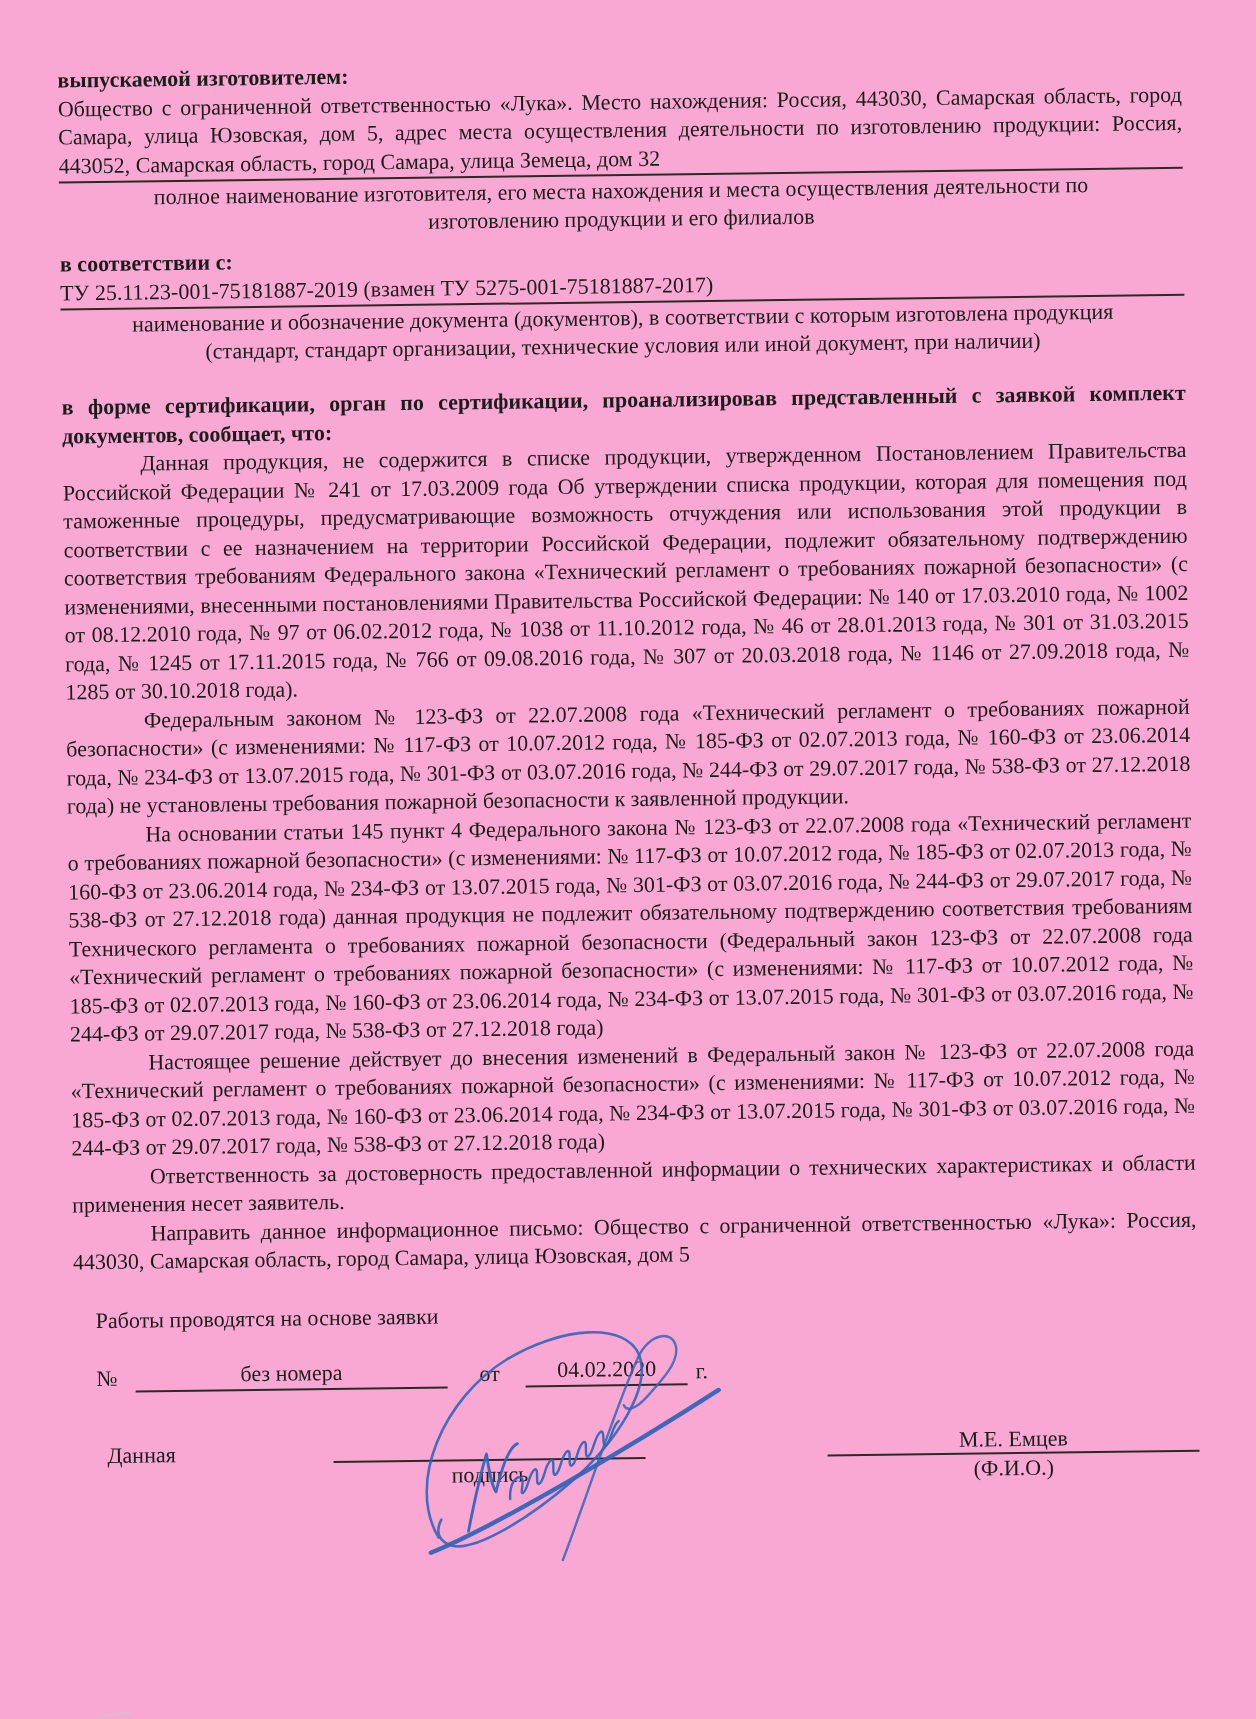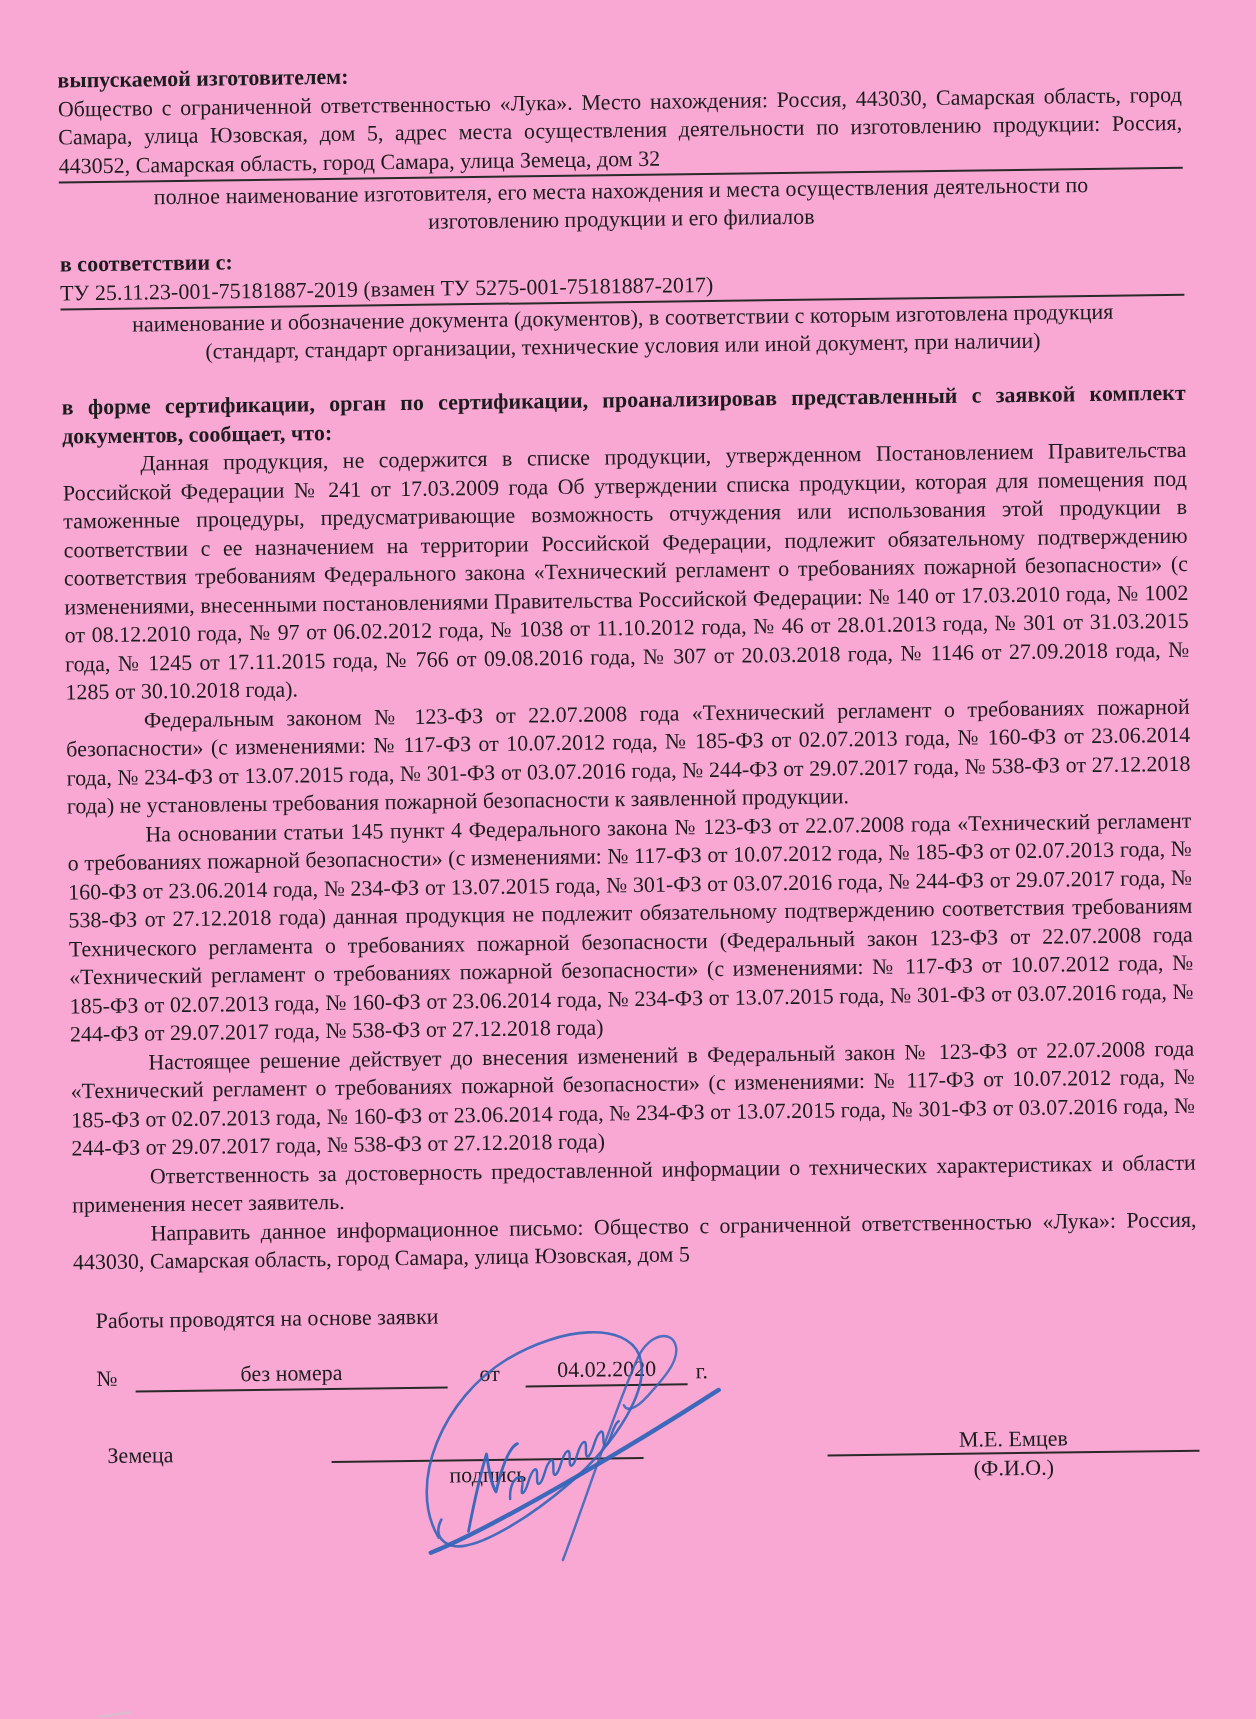--- a/index.html
+++ b/index.html
@@ -125,21 +125,21 @@
 
     <div class="request-row">
       <span>№</span>
       <span class="ruled no-value">без номера</span>
       <span class="from-label">от</span>
       <span class="ruled date-value">04.02.2020</span>
       <span class="year-label">г.</span>
     </div>
 
     <div class="sign-row">
-      <span class="expert-label">Земеца</span>
+      <span class="expert-label">Данная</span>
 
       <span class="field sig-field">
         <span class="above"></span>
         <span class="below">подпись</span>
       </span>
 
       <span class="field name-field">
         <span class="above">М.Е. Емцев</span>
         <span class="below">(Ф.И.О.)</span>
       </span>

